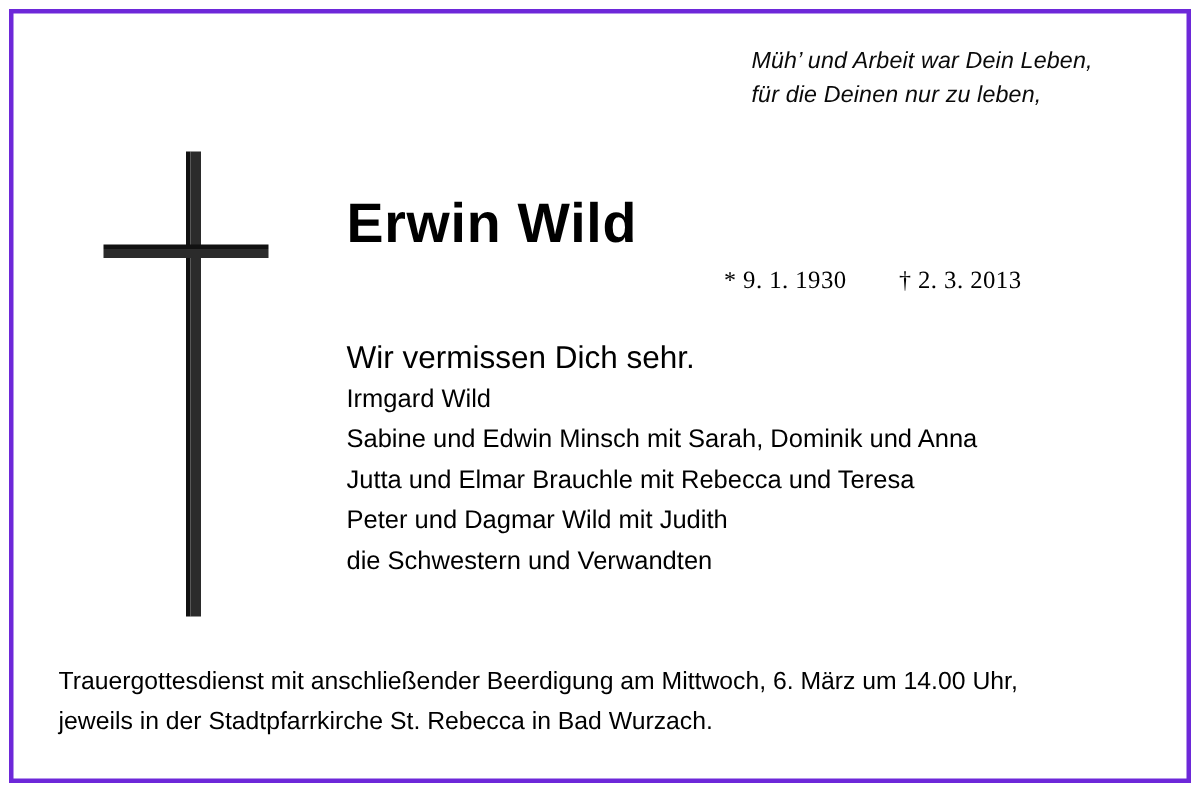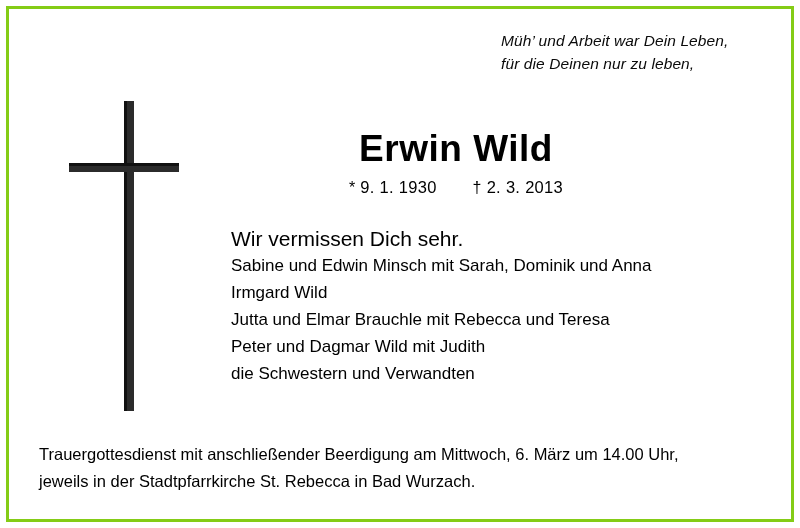--- a/index.html
+++ b/index.html
@@ -18,21 +18,21 @@
     background: #ffffff;
     box-sizing: border-box;
     overflow: hidden;
   }
   .frame {
     position: absolute;
     left: 6px;
     top: 6px;
     width: 788px;
     height: 516px;
-    border: 3px solid #84cc16;
+    border: 3px solid #6d28d9;
     box-sizing: border-box;
     background: #ffffff;
   }
   
   .verse {
     position: absolute;
     left: 492px;
     top: 20px;
     width: 268px;
     font-style: italic;
@@ -90,31 +90,31 @@
     left: 222px;
     top: 118px;
     width: 540px;
   }
   .name {
     font-size: 37px;
     font-weight: bold;
     letter-spacing: 0.5px;
     color: #000000;
     line-height: 44px;
-    text-align: center;
     width: 450px;
   }
   .dates {
     font-size: 16.5px;
     color: #000000;
     line-height: 24px;
-    text-align: center;
+    text-align: right;
     width: 450px;
     margin-top: 4px;
     letter-spacing: 0.3px;
+    font-family: Liberation Serif, serif;
   }
   .dates .sym {
     font-size: 16px;
   }
   .dates .gap {
     display: inline-block;
     width: 26px;
   }
   .missing {
     font-size: 21px;
@@ -178,22 +178,22 @@
         <span>9. 1. 1930</span>
         <span class="gap"></span>
         <span class="sym">†</span>
         <span>2. 3. 2013</span>
       </div>
 
       <div class="missing">Wir vermissen Dich sehr.</div>
 
 
       <div class="family">
+        <div>Irmgard Wild</div>
         <div>Sabine und Edwin Minsch mit Sarah, Dominik und Anna</div>
-        <div>Irmgard Wild</div>
         <div>Jutta und Elmar Brauchle mit Rebecca und Teresa</div>
         <div>Peter und Dagmar Wild mit Judith</div>
         <div>die Schwestern und Verwandten</div>
       </div>
     </div>
 
     <div class="footer">
       <div>Trauergottesdienst mit anschließender Beerdigung am Mittwoch, 6. März um 14.00 Uhr,</div>
       <div>jeweils in der Stadtpfarrkirche St. Rebecca in Bad Wurzach.</div>
     </div>

